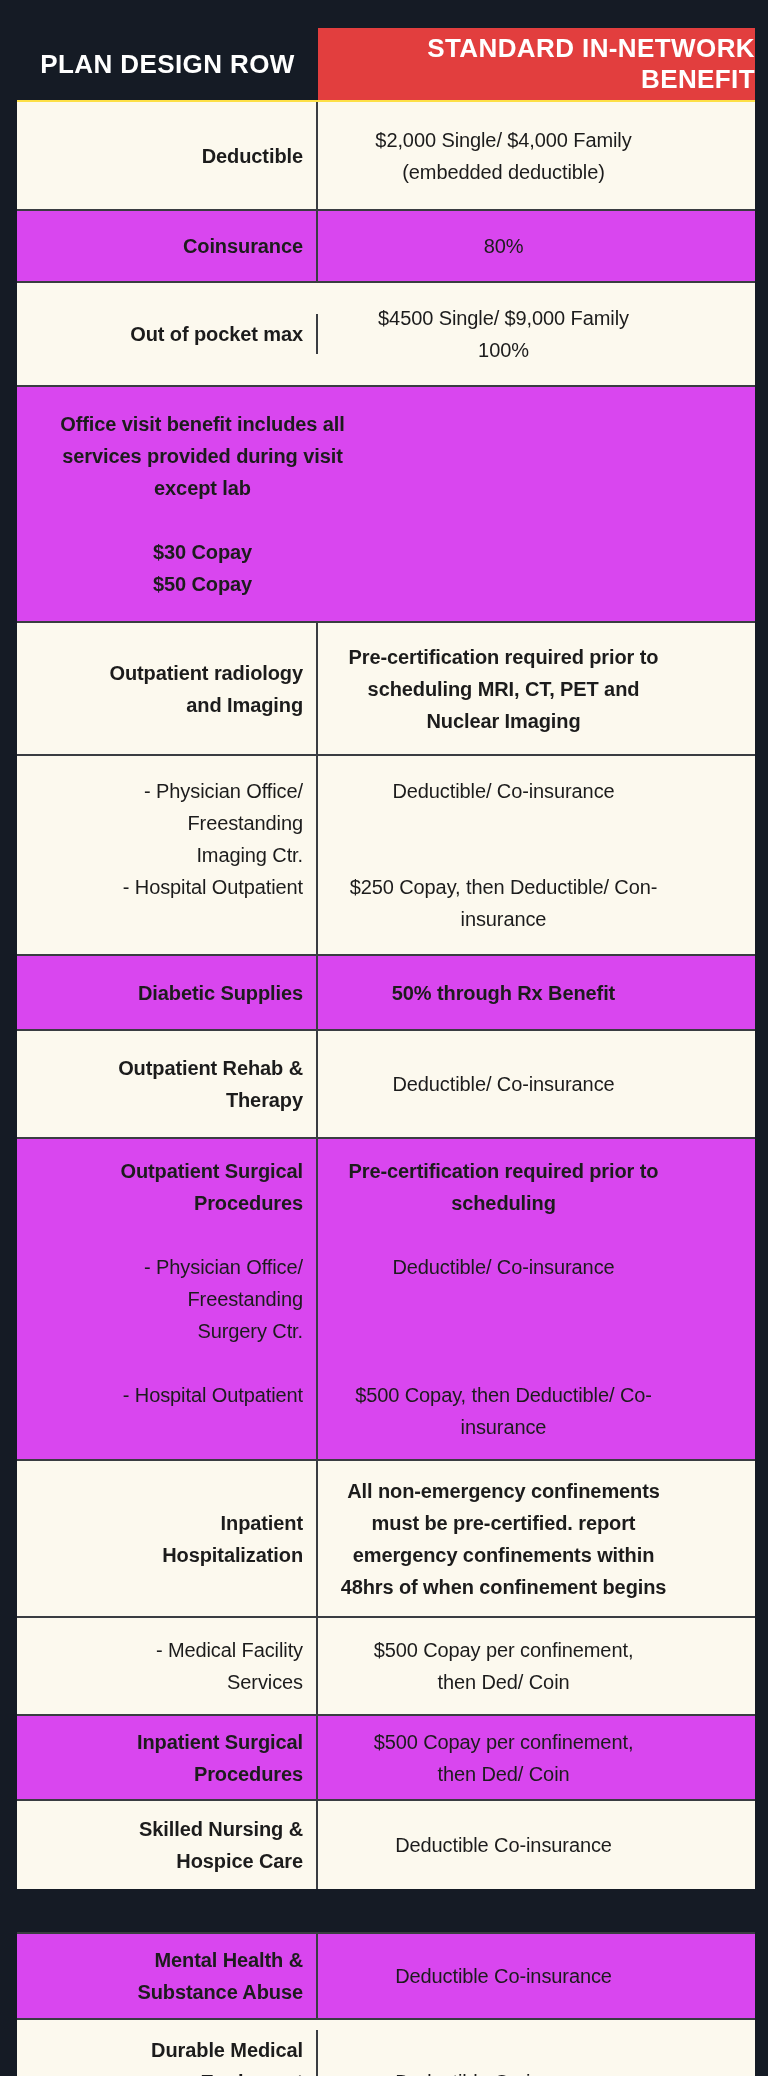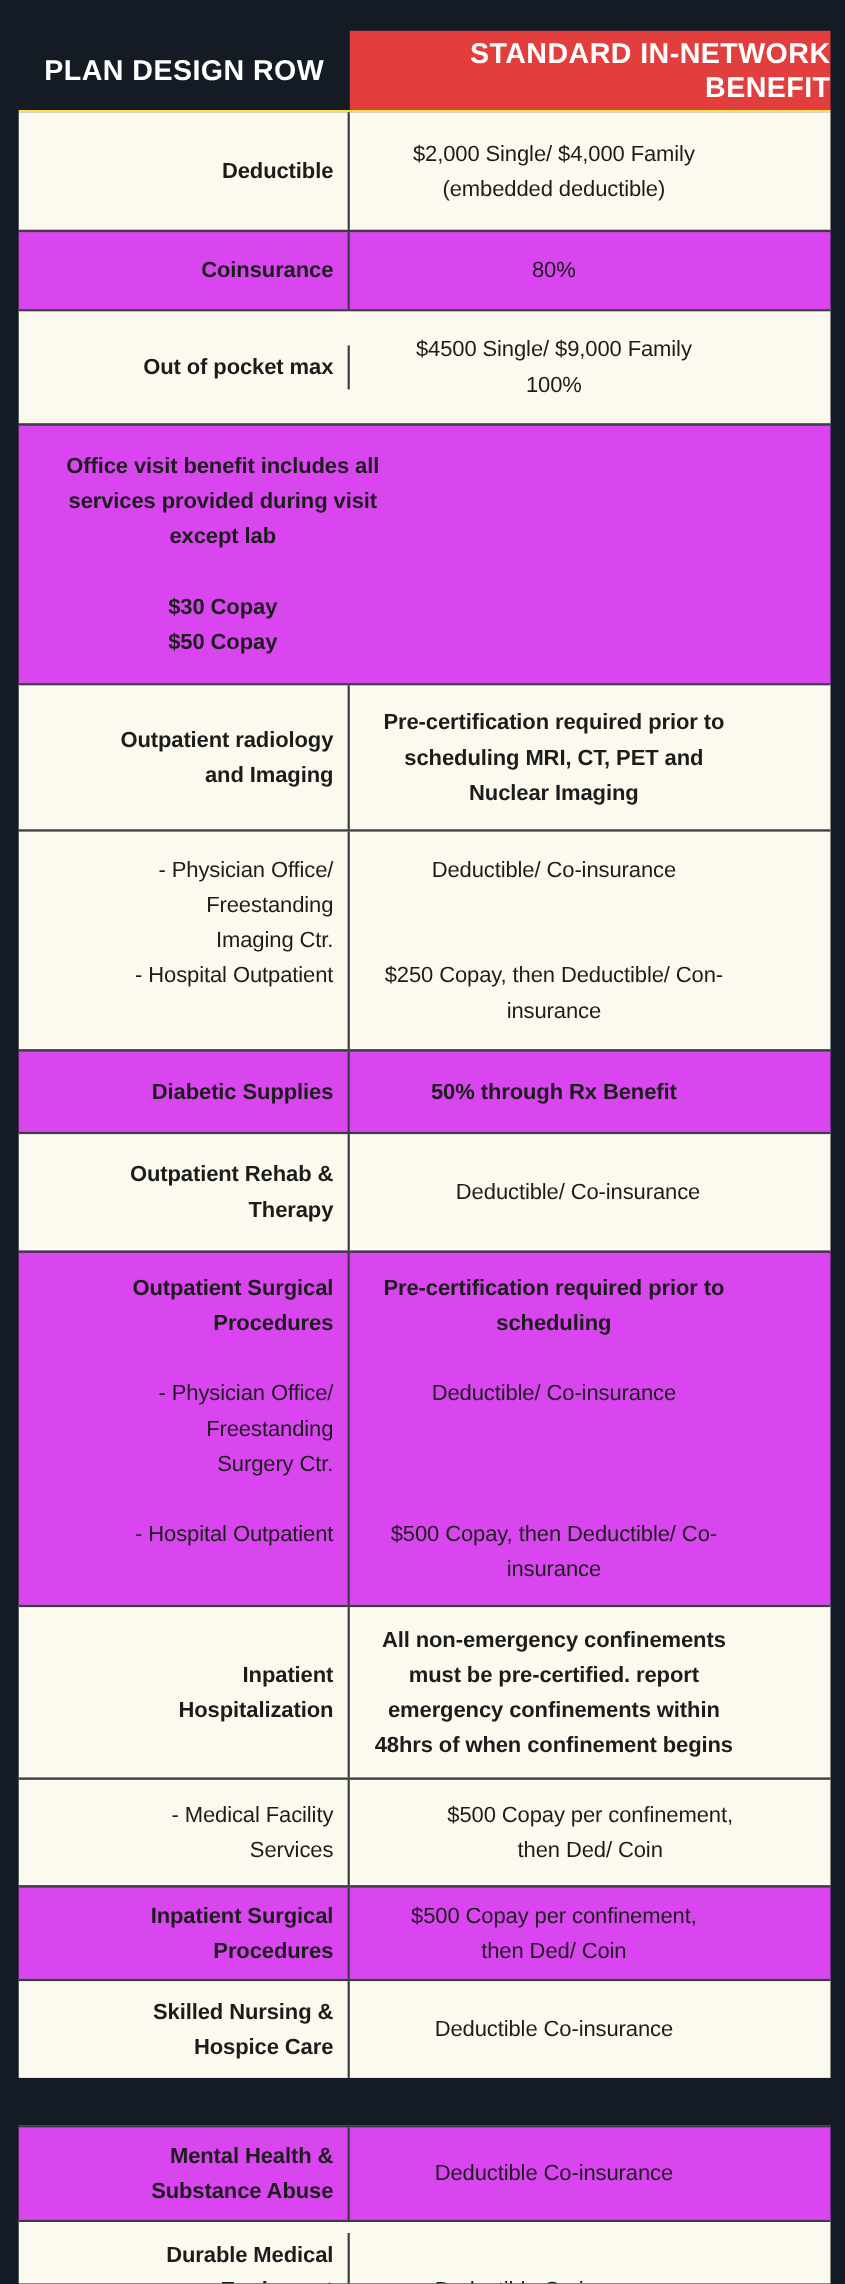--- a/index.html
+++ b/index.html
@@ -142,21 +142,21 @@
         </div>
       </div>
       <div class="row white" style="height: 75px;">
         <div class="cell left">
           <div class="line bold">Diabetic Supplies</div>
         </div>
         <div class="cell right">
           <div class="line bold">50% through Rx Benefit</div>
         </div>
       </div>
-      <div class="row cream" style="height: 108px; gap: 22px;">
+      <div class="row cream" style="height: 108px;">
         <div class="cell left">
           <div class="line bold">Outpatient Rehab &amp;</div>
           <div class="line bold">Therapy</div>
         </div>
         <div class="cell right">
           <div class="line">Deductible/ Co-insurance</div>
         </div>
       </div>
       <div class="row white" style="height: 322px;">
         <div class="cell left">
@@ -187,21 +187,21 @@
           <div class="line bold">Inpatient</div>
           <div class="line bold">Hospitalization</div>
         </div>
         <div class="cell right">
           <div class="line bold">All non-emergency confinements</div>
           <div class="line bold">must be pre-certified. report</div>
           <div class="line bold">emergency confinements within</div>
           <div class="line bold">48hrs of when confinement begins</div>
         </div>
       </div>
-      <div class="row cream" style="height: 98px; gap: 33px;">
+      <div class="row cream" style="height: 98px;">
         <div class="cell left">
           <div class="line">- Medical Facility</div>
           <div class="line">Services</div>
         </div>
         <div class="cell right">
           <div class="line">$500 Copay per confinement,</div>
           <div class="line">then Ded/ Coin</div>
         </div>
       </div>
       <div class="row white" style="height: 85px;">

